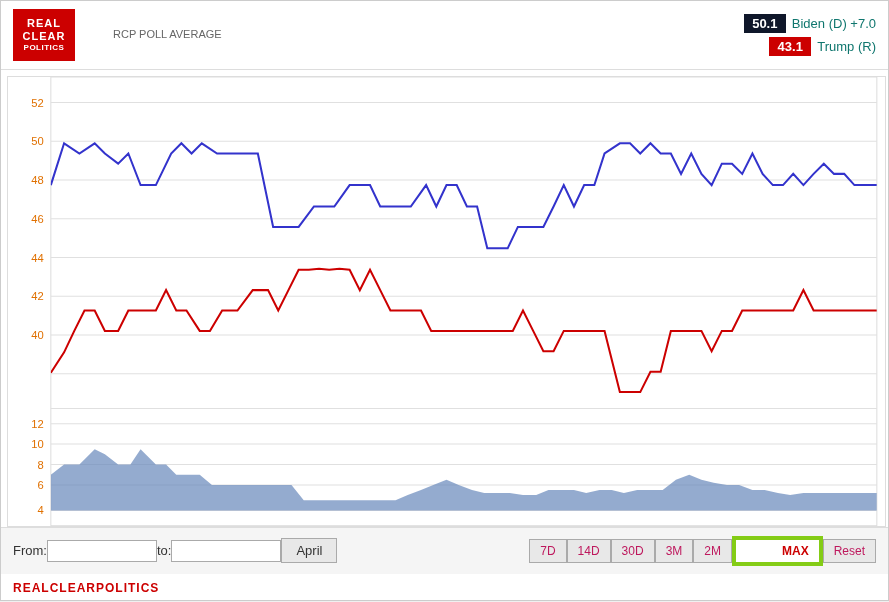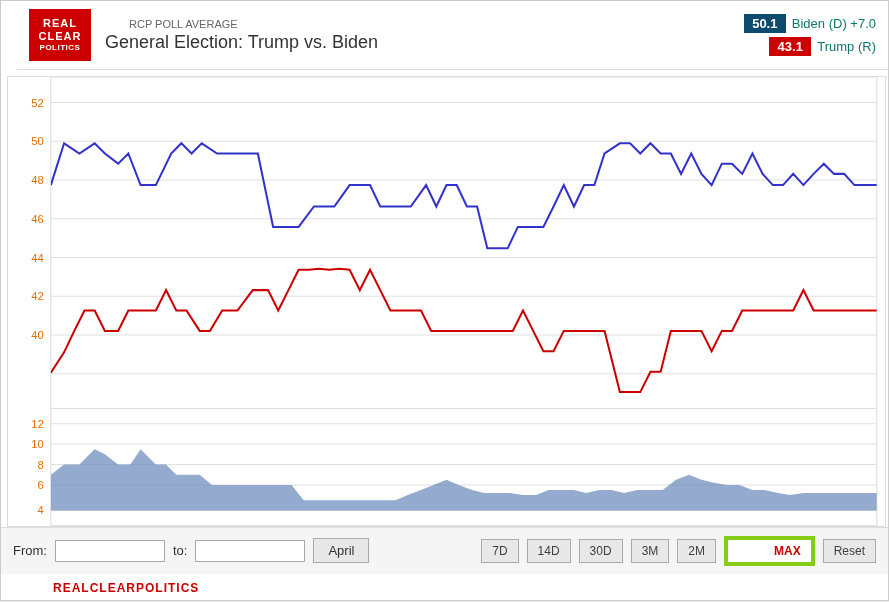--- a/index.html
+++ b/index.html
@@ -15,21 +15,20 @@
       background: #fff;
       border: 1px solid #ccc;
     }
     
     .header {
       display: flex;
       align-items: center;
       padding: 8px 12px;
       border-bottom: 1px solid #ddd;
       background: #fff;
-      margin-left: 16px;
     }
     .logo {
       width: 62px;
       height: 52px;
       margin-right: 14px;
       flex-shrink: 0;
     }
     .logo-inner {
       width: 62px;
       height: 52px;
@@ -99,21 +98,20 @@
       display: block;
       width: 100%;
     }
     
     .controls {
       display: flex;
       align-items: center;
       padding: 8px 12px;
       background: #f5f5f5;
       border-top: 1px solid #ddd;
-      gap: 8px;
     }
     .controls label {
       font-size: 13px;
       color: #333;
     }
     .controls input[type="text"] {
       border: 1px solid #aaa;
       padding: 3px 6px;
       font-size: 12px;
       width: 110px;
@@ -127,40 +125,39 @@
       cursor: pointer;
       color: #333;
     }
     .spacer { flex: 1; }
     .time-btn {
       background: #e8e8e8;
       border: 1px solid #aaa;
       padding: 4px 10px;
       font-size: 12px;
       cursor: pointer;
-      color: #404040;
+      color: #be185d;
     }
     .time-btn.active {
       background: #fff;
       border: 4px solid #84cc16;
       color: #cc0000;
       font-weight: bold;
       padding-left: 46px;
     }
     
     .footer {
       padding: 4px 12px;
       background: #fff;
     }
     .footer-brand {
       font-size: 12px;
       color: #cc0000;
       font-weight: bold;
       letter-spacing: 1px;
-      margin-left: 40px;
     }
     .grid-line {
       stroke: #e0e0e0;
       stroke-width: 1;
     }
     .axis-label {
       font-size: 11px;
       fill: #e07000;
       font-family: Arial, sans-serif;
     }
@@ -178,25 +175,24 @@
   <div class="header">
     <div class="logo">
       <div class="logo-inner">
         <span class="real">REAL</span>
         <span class="clear">CLEAR</span>
         <span class="politics">POLITICS</span>
       </div>
     </div>
     <div class="header-text">
       <div class="header-subtitle">RCP POLL AVERAGE</div>
-      <div class="header-title">General Election: Trump vs. Biden</div>
     </div>
     <div class="legend">
       <div class="legend-item">
-        <span class="legend-badge" style="background:#0c4a6e;">50.1</span>
+        <span class="legend-badge" style="background:#0f172a;">50.1</span>
         <span class="legend-label">Biden (D) +7.0</span>
       </div>
       <div class="legend-item">
         <span class="legend-badge" style="background:#cc0000;">43.1</span>
         <span class="legend-label">Trump (R)</span>
       </div>
     </div>
   </div>
 
   <div class="chart-wrapper">

